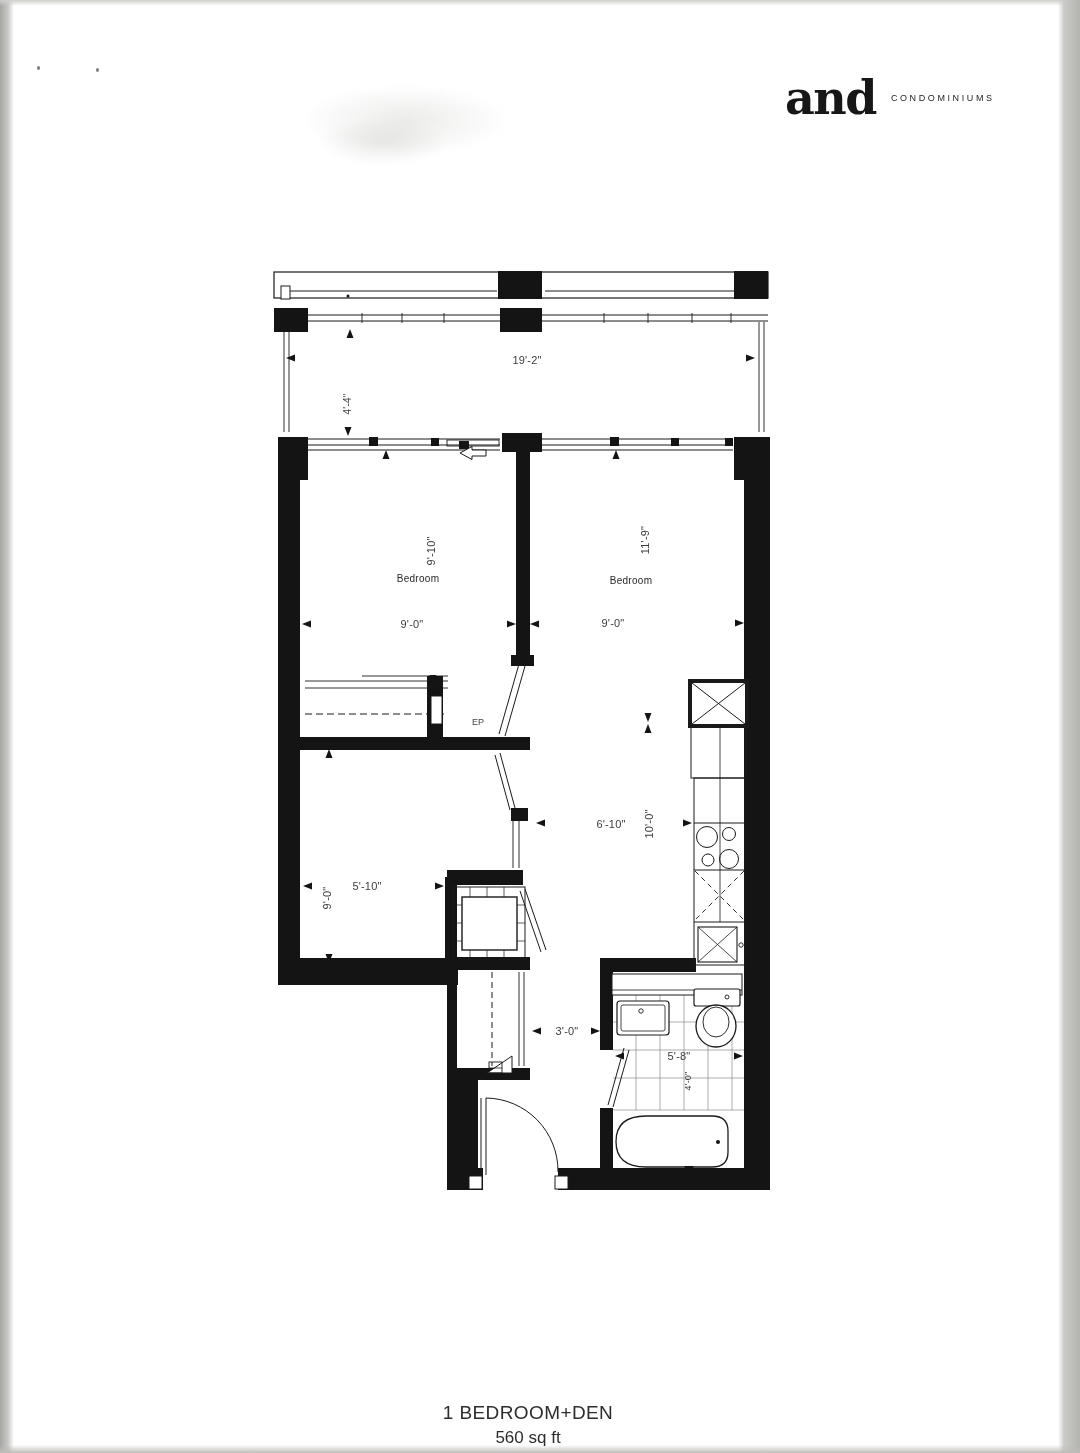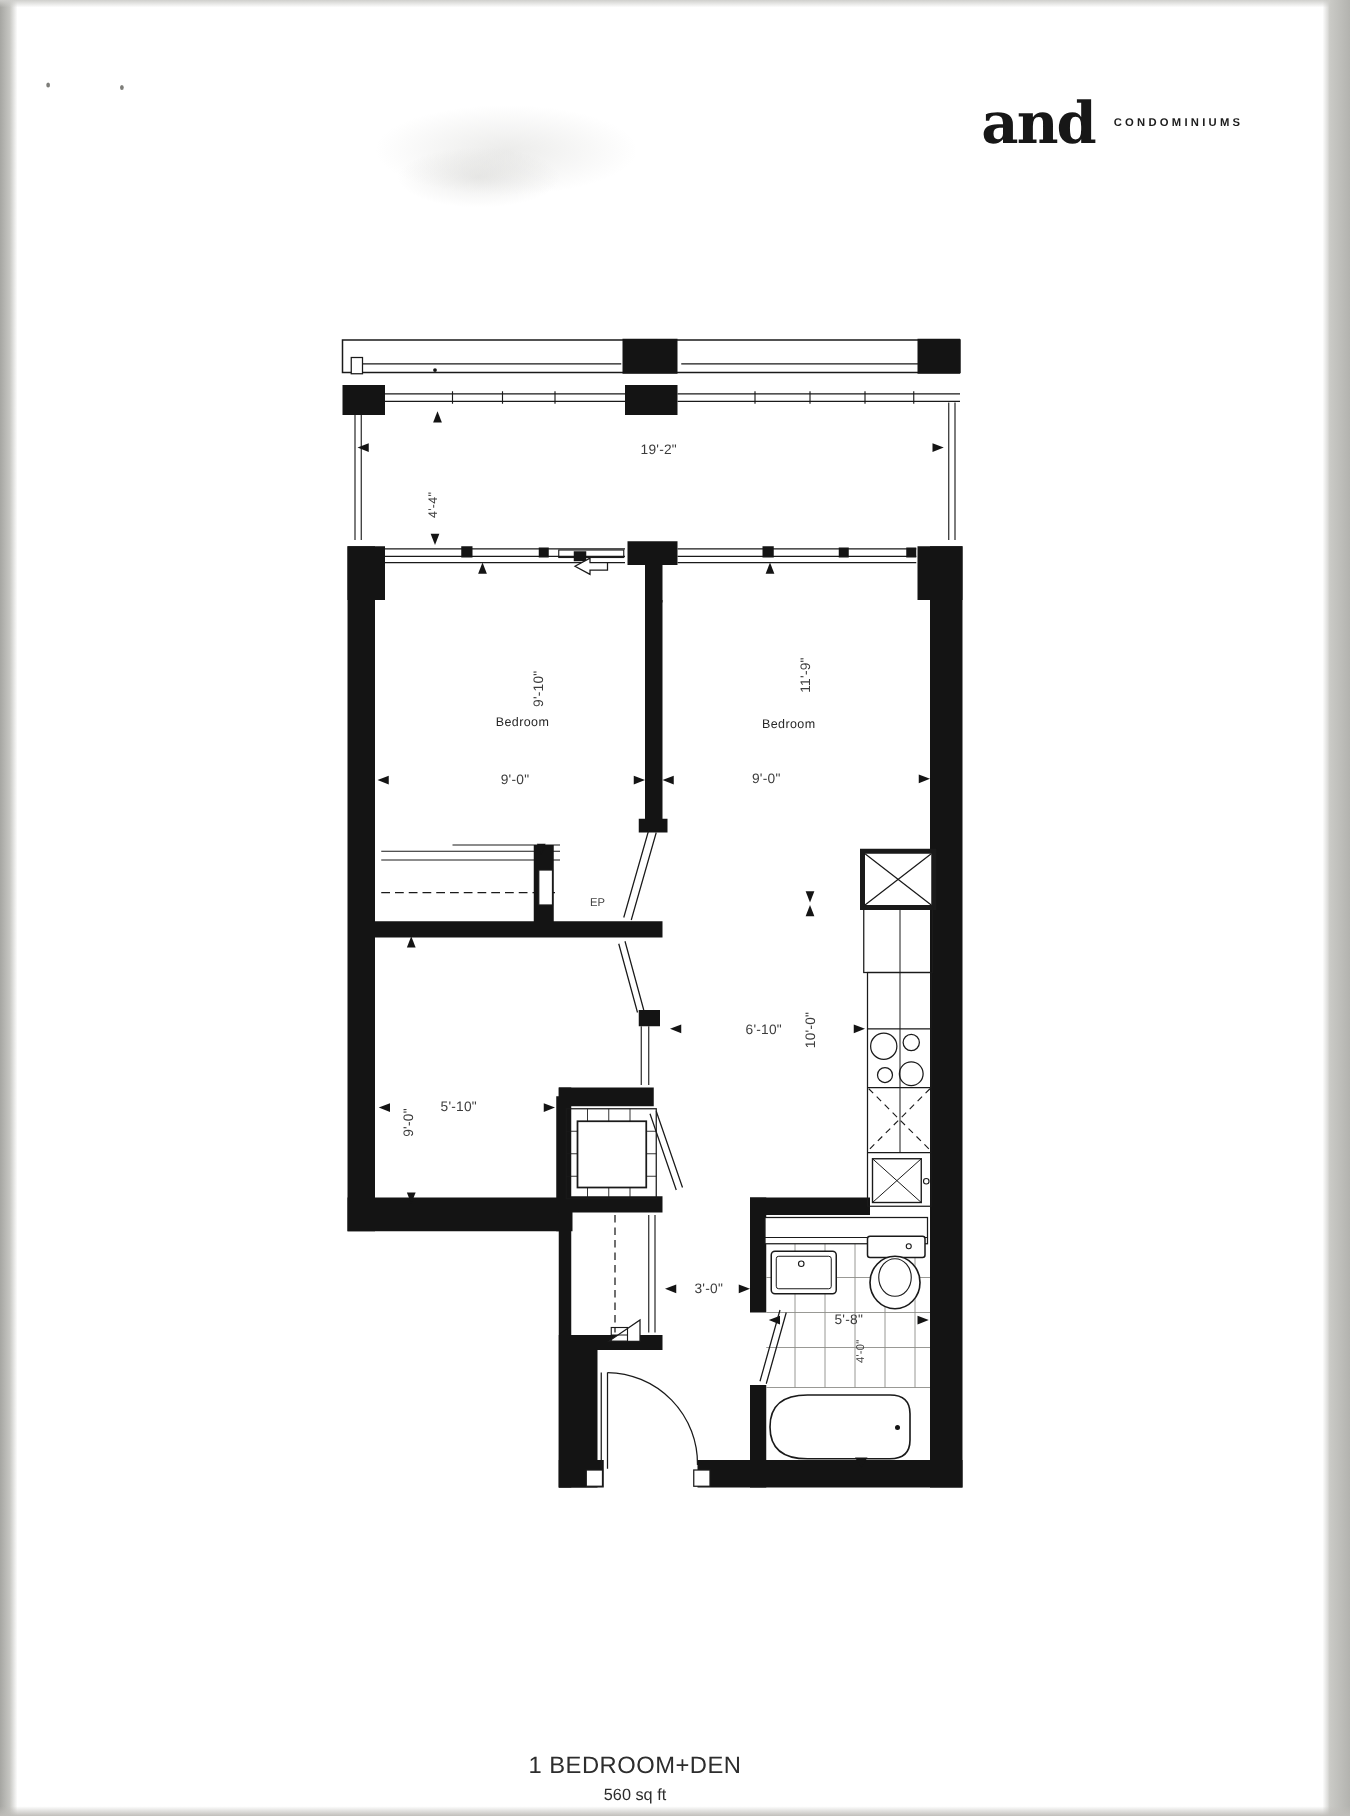--- a/index.html
+++ b/index.html
@@ -18,37 +18,37 @@
   .edge.rightline{right:14px;top:0;width:3px;height:1453px;background:#dededb;}
   .edge.bottom{left:0;bottom:0;width:1080px;height:8px;
     background:linear-gradient(to top,#bfbdb9,rgba(255,255,255,0));}
   .smudge{position:absolute;pointer-events:none;border-radius:50%;}
   .speck{position:absolute;background:#7d7d79;border-radius:50%;}
   
   .logo{position:absolute;color:#171717;
     font-family:"DejaVu Serif",serif;font-weight:700;
     font-size:46px;line-height:44px;letter-spacing:-1.5px;}
   .logo .row{display:flex;align-items:center;}
-  .logo .tagline{font-family:"Liberation Sans",sans-serif;font-weight:700;
+  .logo .tagline{font-family:"Liberation Sans",sans-serif;font-weight:400;
     font-size:9px;line-height:9px;letter-spacing:2.6px;margin-left:15px;
     margin-top:0;color:#1d1d1d;text-align:right;}
   
   .dim{position:absolute;transform:translate(-50%,-50%);
     font-size:11px;color:#3c3c3c;white-space:nowrap;letter-spacing:.2px;}
   .dim.rot{transform:translate(-50%,-50%) rotate(-90deg);}
   .dim.small{font-size:9px;}
   .room-label{position:absolute;transform:translate(-50%,-50%);
     font-size:10px;color:#282828;letter-spacing:.3px;white-space:nowrap;}
   .ep{position:absolute;transform:translate(-50%,-50%);
     font-size:9px;color:#444;}
   
-  .footer{position:absolute;left:368px;top:1402px;width:280px;
+  .footer{position:absolute;left:388px;top:1402px;width:280px;
     text-align:center;color:#2d2d2d;}
   .footer .l1{font-size:19px;letter-spacing:.4px;}
-  .footer .l2{font-size:13px;margin-top:4px;}
+  .footer .l2{font-size:17px;margin-top:4px;}
   svg{position:absolute;left:0;top:0;}
 </style>
 </head>
 <body>
 
 <div class="edge left"></div>
 <div class="edge top"></div>
 <div class="edge rightline"></div>
 <div class="edge right"></div>
 <div class="edge bottom"></div>

